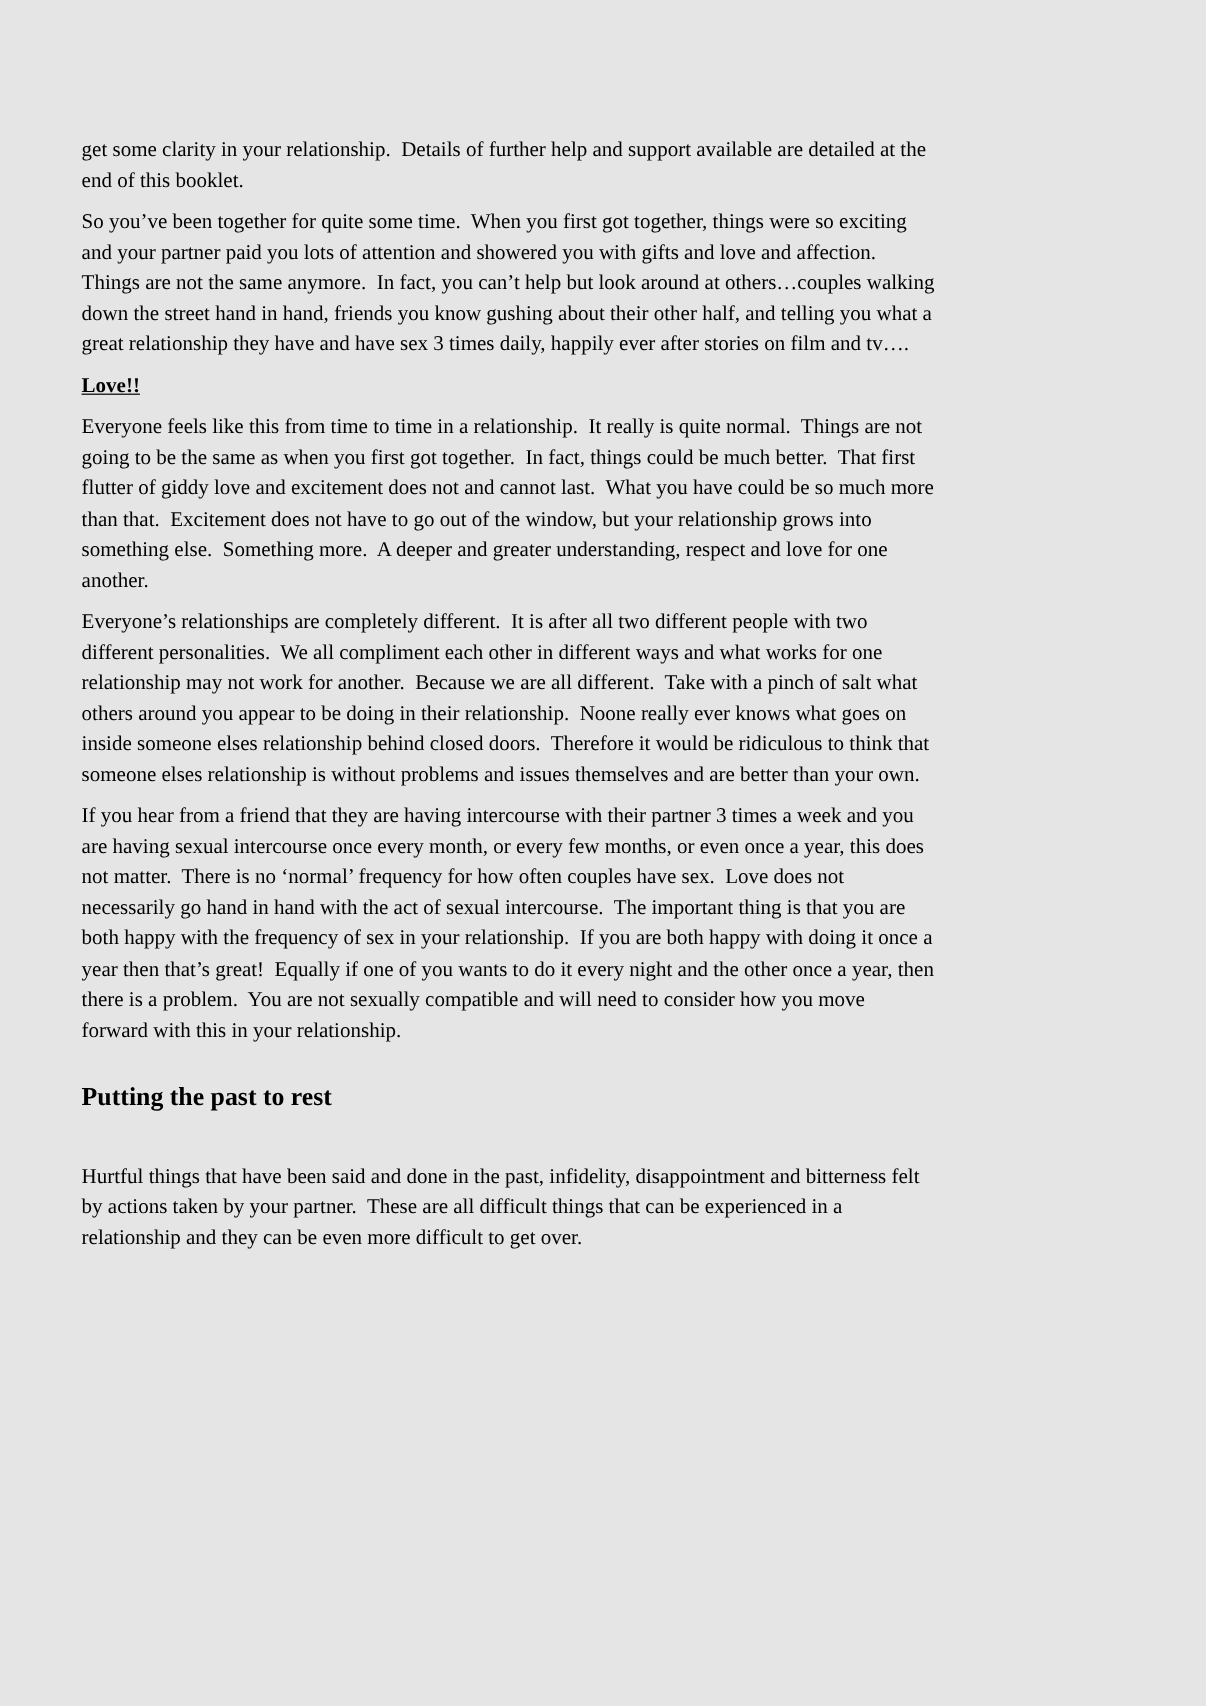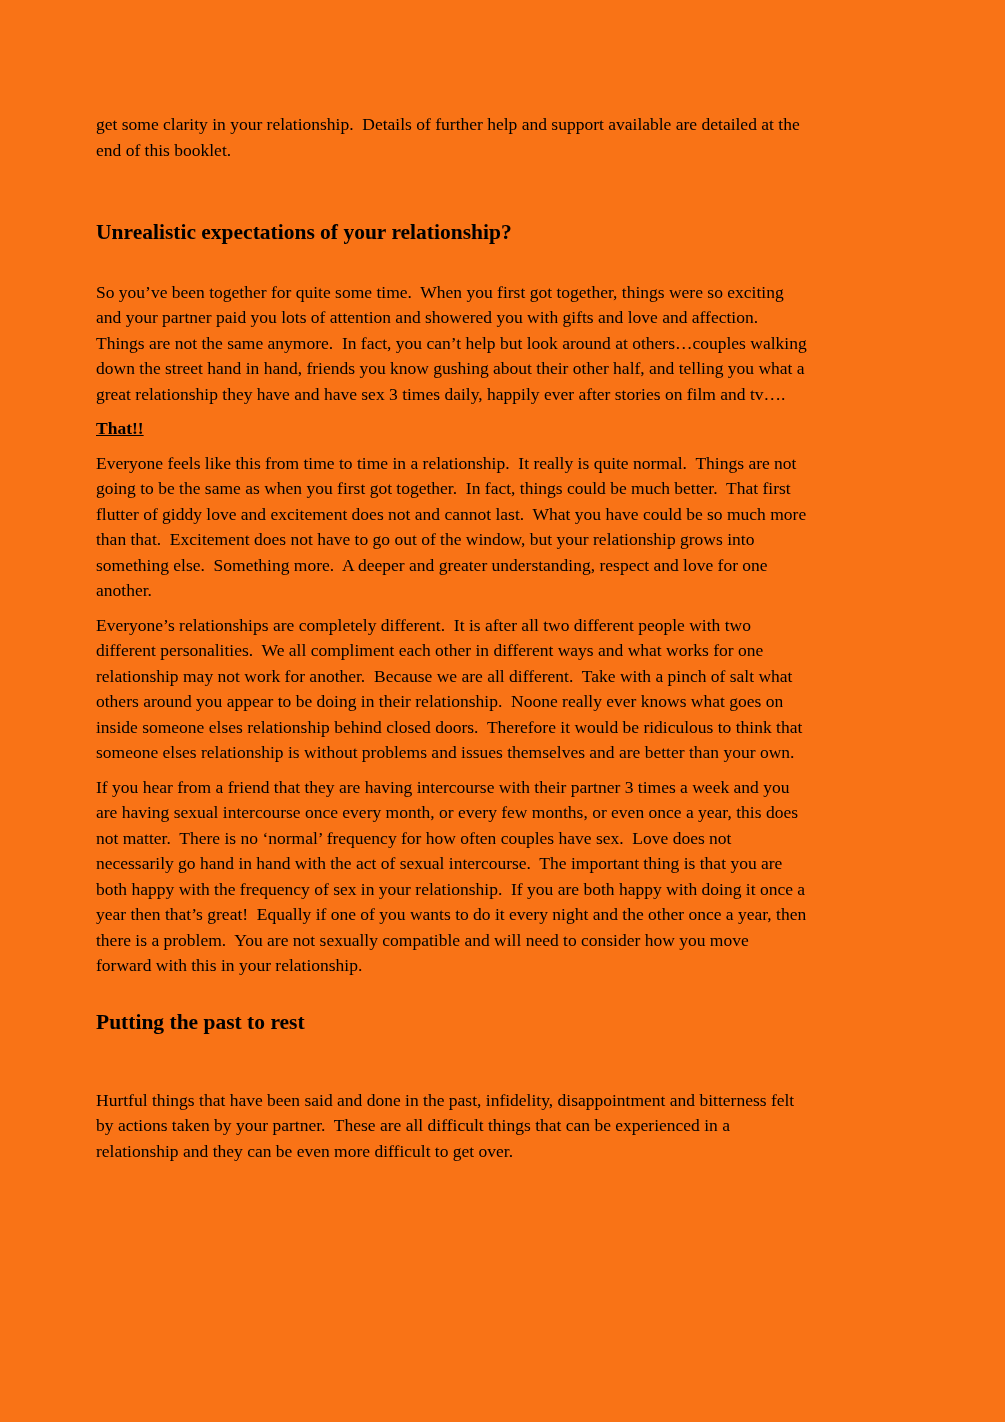--- a/index.html
+++ b/index.html
@@ -4,23 +4,23 @@
 <style>
   html, body {
     margin: 0;
     padding: 0;
     background: #ffffff;
   }
   .page {
     position: relative;
     width: 1005px;
     height: 1422px;
-    background: #f97316;
+    background: #e5e5e5;
     box-sizing: border-box;
-    padding: 112px 141px 0 96px;
+    padding: 112px 141px 0 68px;
     color: #000000;
     font-family: "Liberation Serif", "DejaVu Serif", serif;
     overflow: hidden;
   }
   .body-text {
     font-size: 17.5px;
     line-height: 25.5px;
     margin: 0 0 9px 0;
     text-align: left;
     white-space: pre-wrap;
@@ -29,42 +29,41 @@
   .doc-heading {
     font-size: 21.5px;
     font-weight: bold;
     line-height: 1.25;
     margin: 0;
   }
   .heading-unrealistic {
     margin: 56px 0 34px 0;
   }
   .heading-past {
-    margin: 30px 0 52px 0;
+    margin: 30px 0 40px 0;
   }
   .stop-text {
     font-weight: bold;
     text-decoration: underline;
   }
   .inline-bold {
     font-weight: normal;
   }
 </style>
 </head>
 <body>
 
 <div class="page">
 
   <p class="body-text">get some clarity in your relationship.  Details of further help and support available are detailed at the end of this booklet.</p>
 
-  <h1 class="doc-heading heading-unrealistic">Unrealistic expectations of your relationship?</h1>
 
   <p class="body-text">So you’ve been together for quite some time.  When you first got together, things were so exciting and your partner paid you lots of attention and showered you with gifts and love and affection.  Things are not the same anymore.  In fact, you can’t help but look around at others…couples walking down the street hand in hand, friends you know gushing about their other half, and telling you what a great relationship they have and have sex 3 times daily, happily ever after stories on film and tv….</p>
 
-  <p class="body-text"><span class="stop-text">That!!</span></p>
+  <p class="body-text"><span class="stop-text">Love!!</span></p>
 
   <p class="body-text">Everyone feels like this from time to time in a relationship.  It really is quite normal.  Things are not going to be the same as when you first got together.  In fact, things could be much better.  That first flutter of giddy love and excitement does not and cannot last.  What you have could be so much more than that.  Excitement does not have to go out of the window, but your relationship grows into something else.  Something more.  A deeper and greater understanding, respect and love for one another.</p>
 
   <p class="body-text"><span>Everyone’s relationships are completely different.  It is after all two different people with two different personalities.  We all compliment each other in different ways and what works for one relationship may not work for another.  Because we are </span><span class="inline-bold">all different</span><span>.  Take with a pinch of salt what others around you appear to be doing in their relationship.  Noone really ever knows what goes on inside someone elses relationship behind closed doors.  Therefore it would be ridiculous to think that someone elses relationship is without problems and issues themselves and are better than your own.</span></p>
 
   <p class="body-text">If you hear from a friend that they are having intercourse with their partner 3 times a week and you are having sexual intercourse once every month, or every few months, or even once a year, this does not matter.  There is no ‘normal’ frequency for how often couples have sex.  Love does not necessarily go hand in hand with the act of sexual intercourse.  The important thing is that you are both happy with the frequency of sex in your relationship.  If you are both happy with doing it once a year then that’s great!  Equally if one of you wants to do it every night and the other once a year, then there is a problem.  You are not sexually compatible and will need to consider how you move forward with this in your relationship.</p>
 
   <h1 class="doc-heading heading-past">Putting the past to rest</h1>
 
   <p class="body-text">Hurtful things that have been said and done in the past, infidelity, disappointment and bitterness felt by actions taken by your partner.  These are all difficult things that can be experienced in a relationship and they can be even more difficult to get over.</p>

